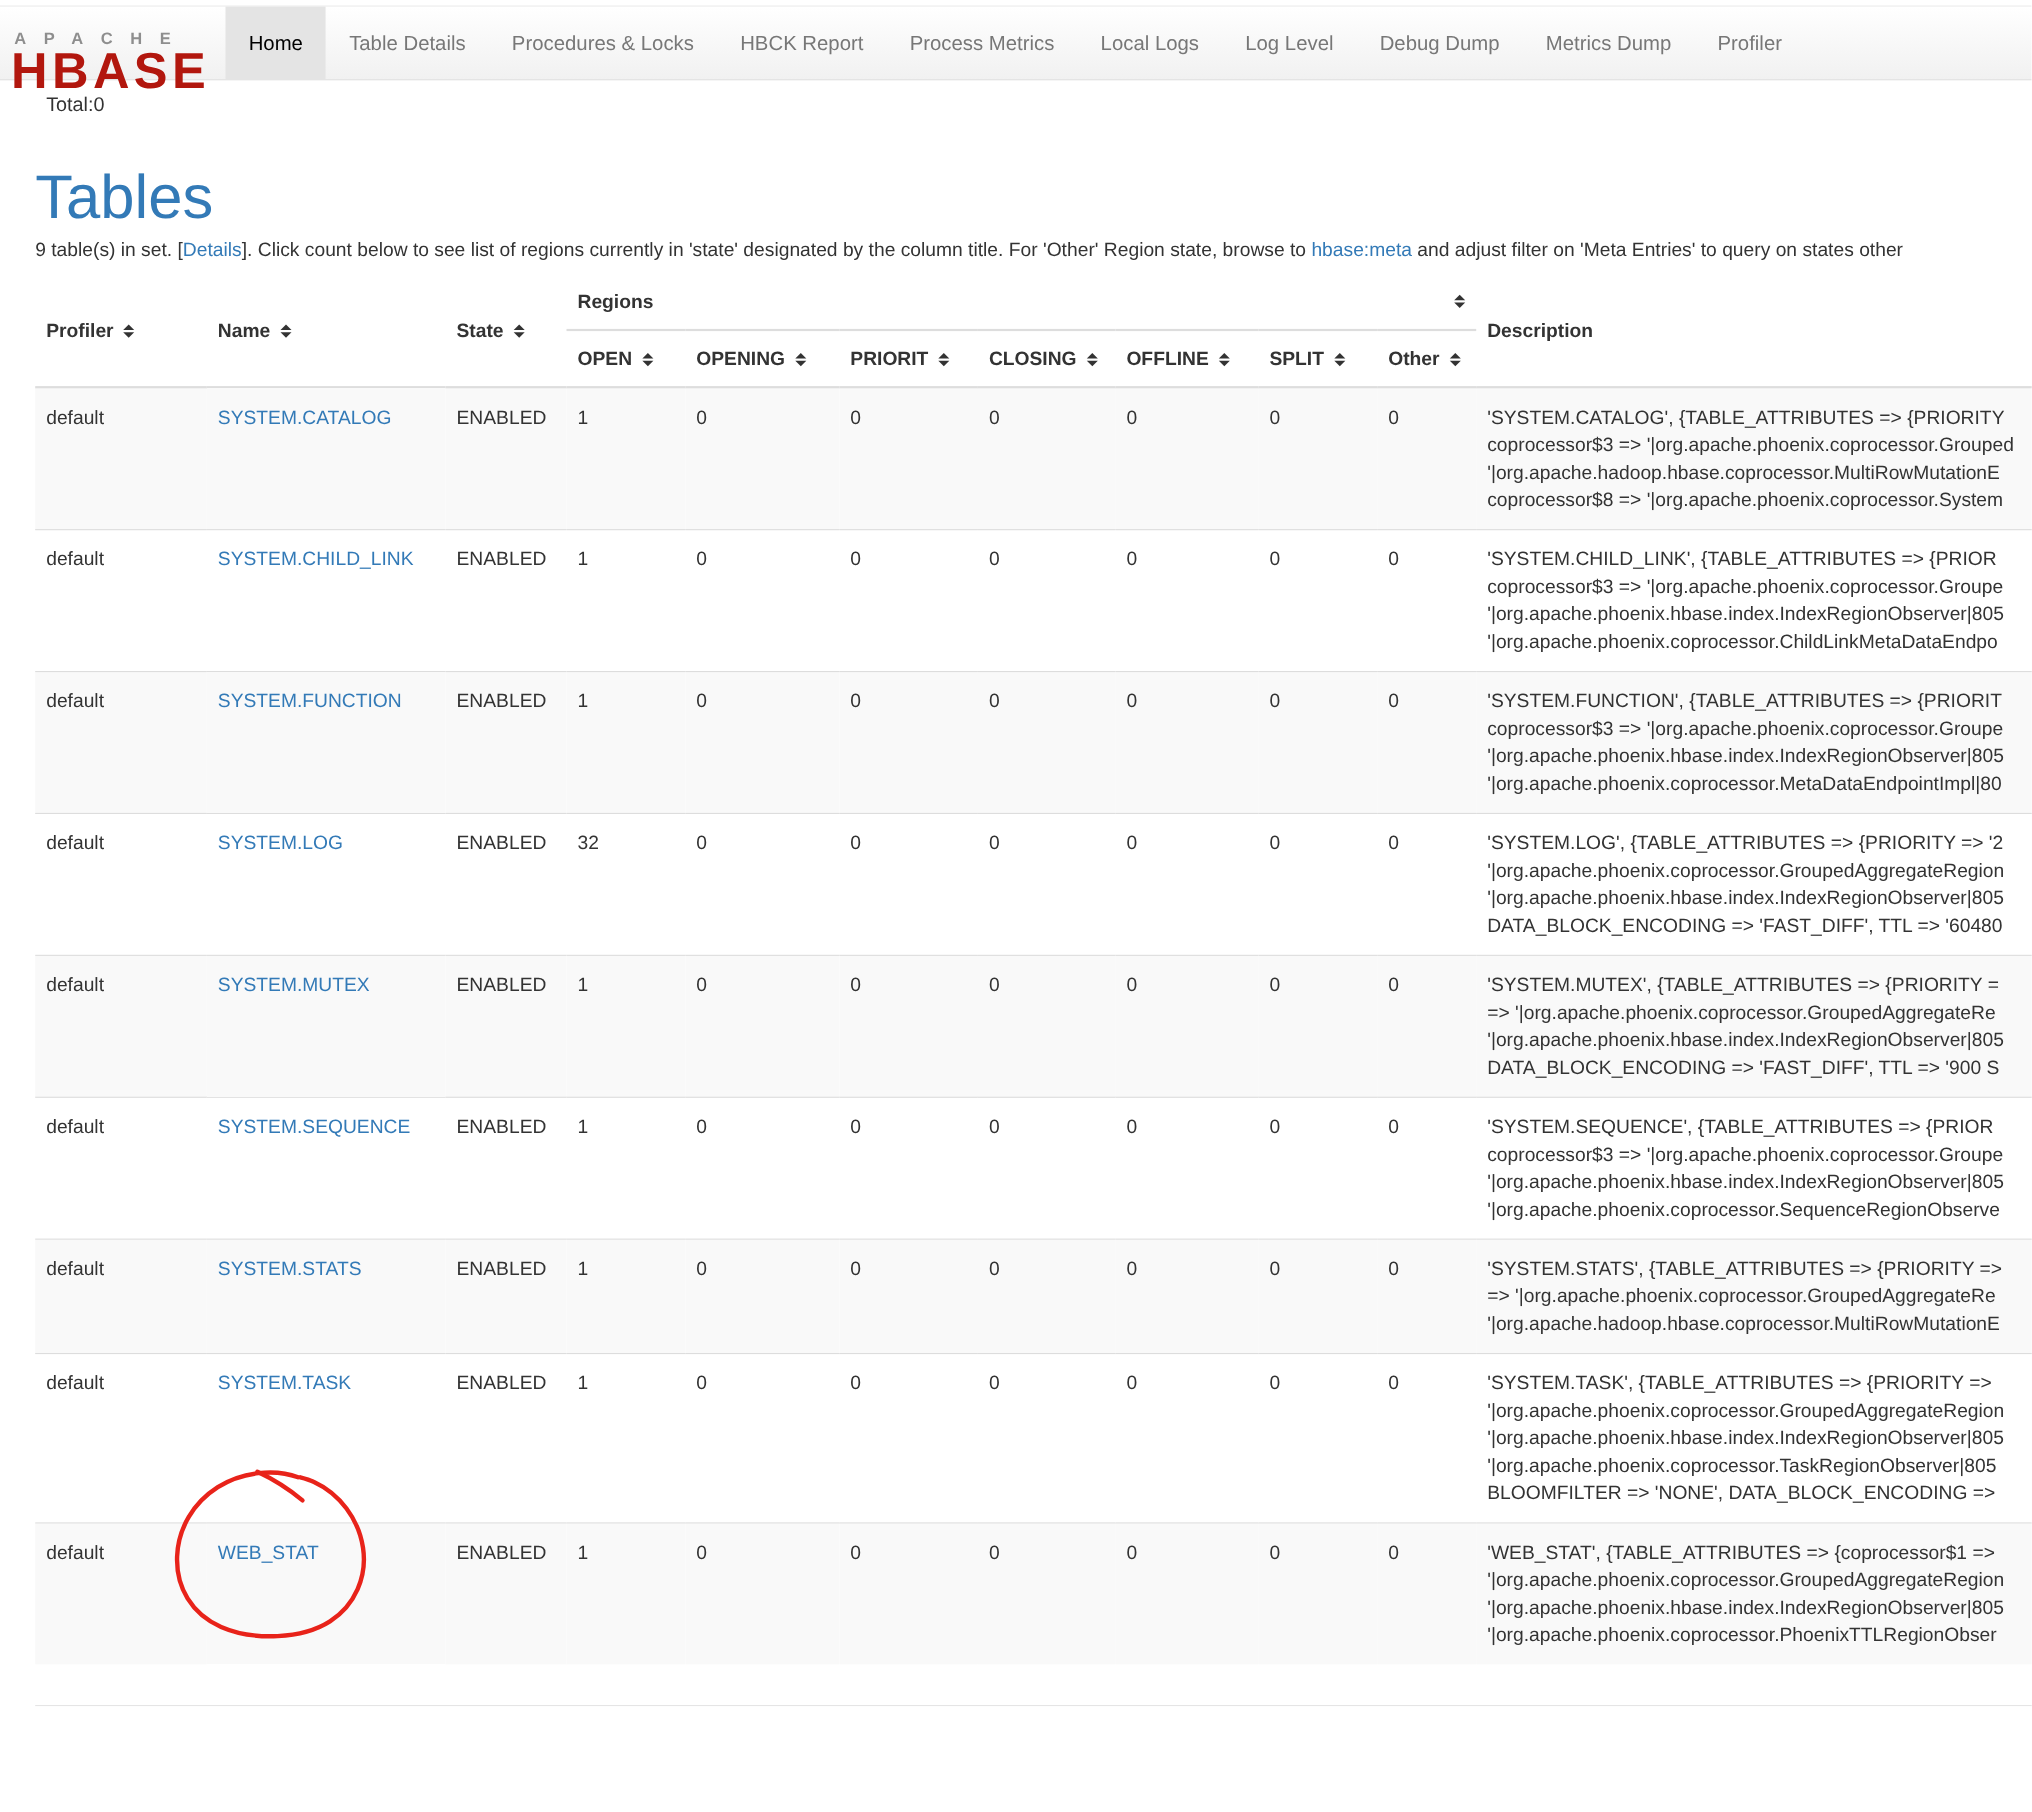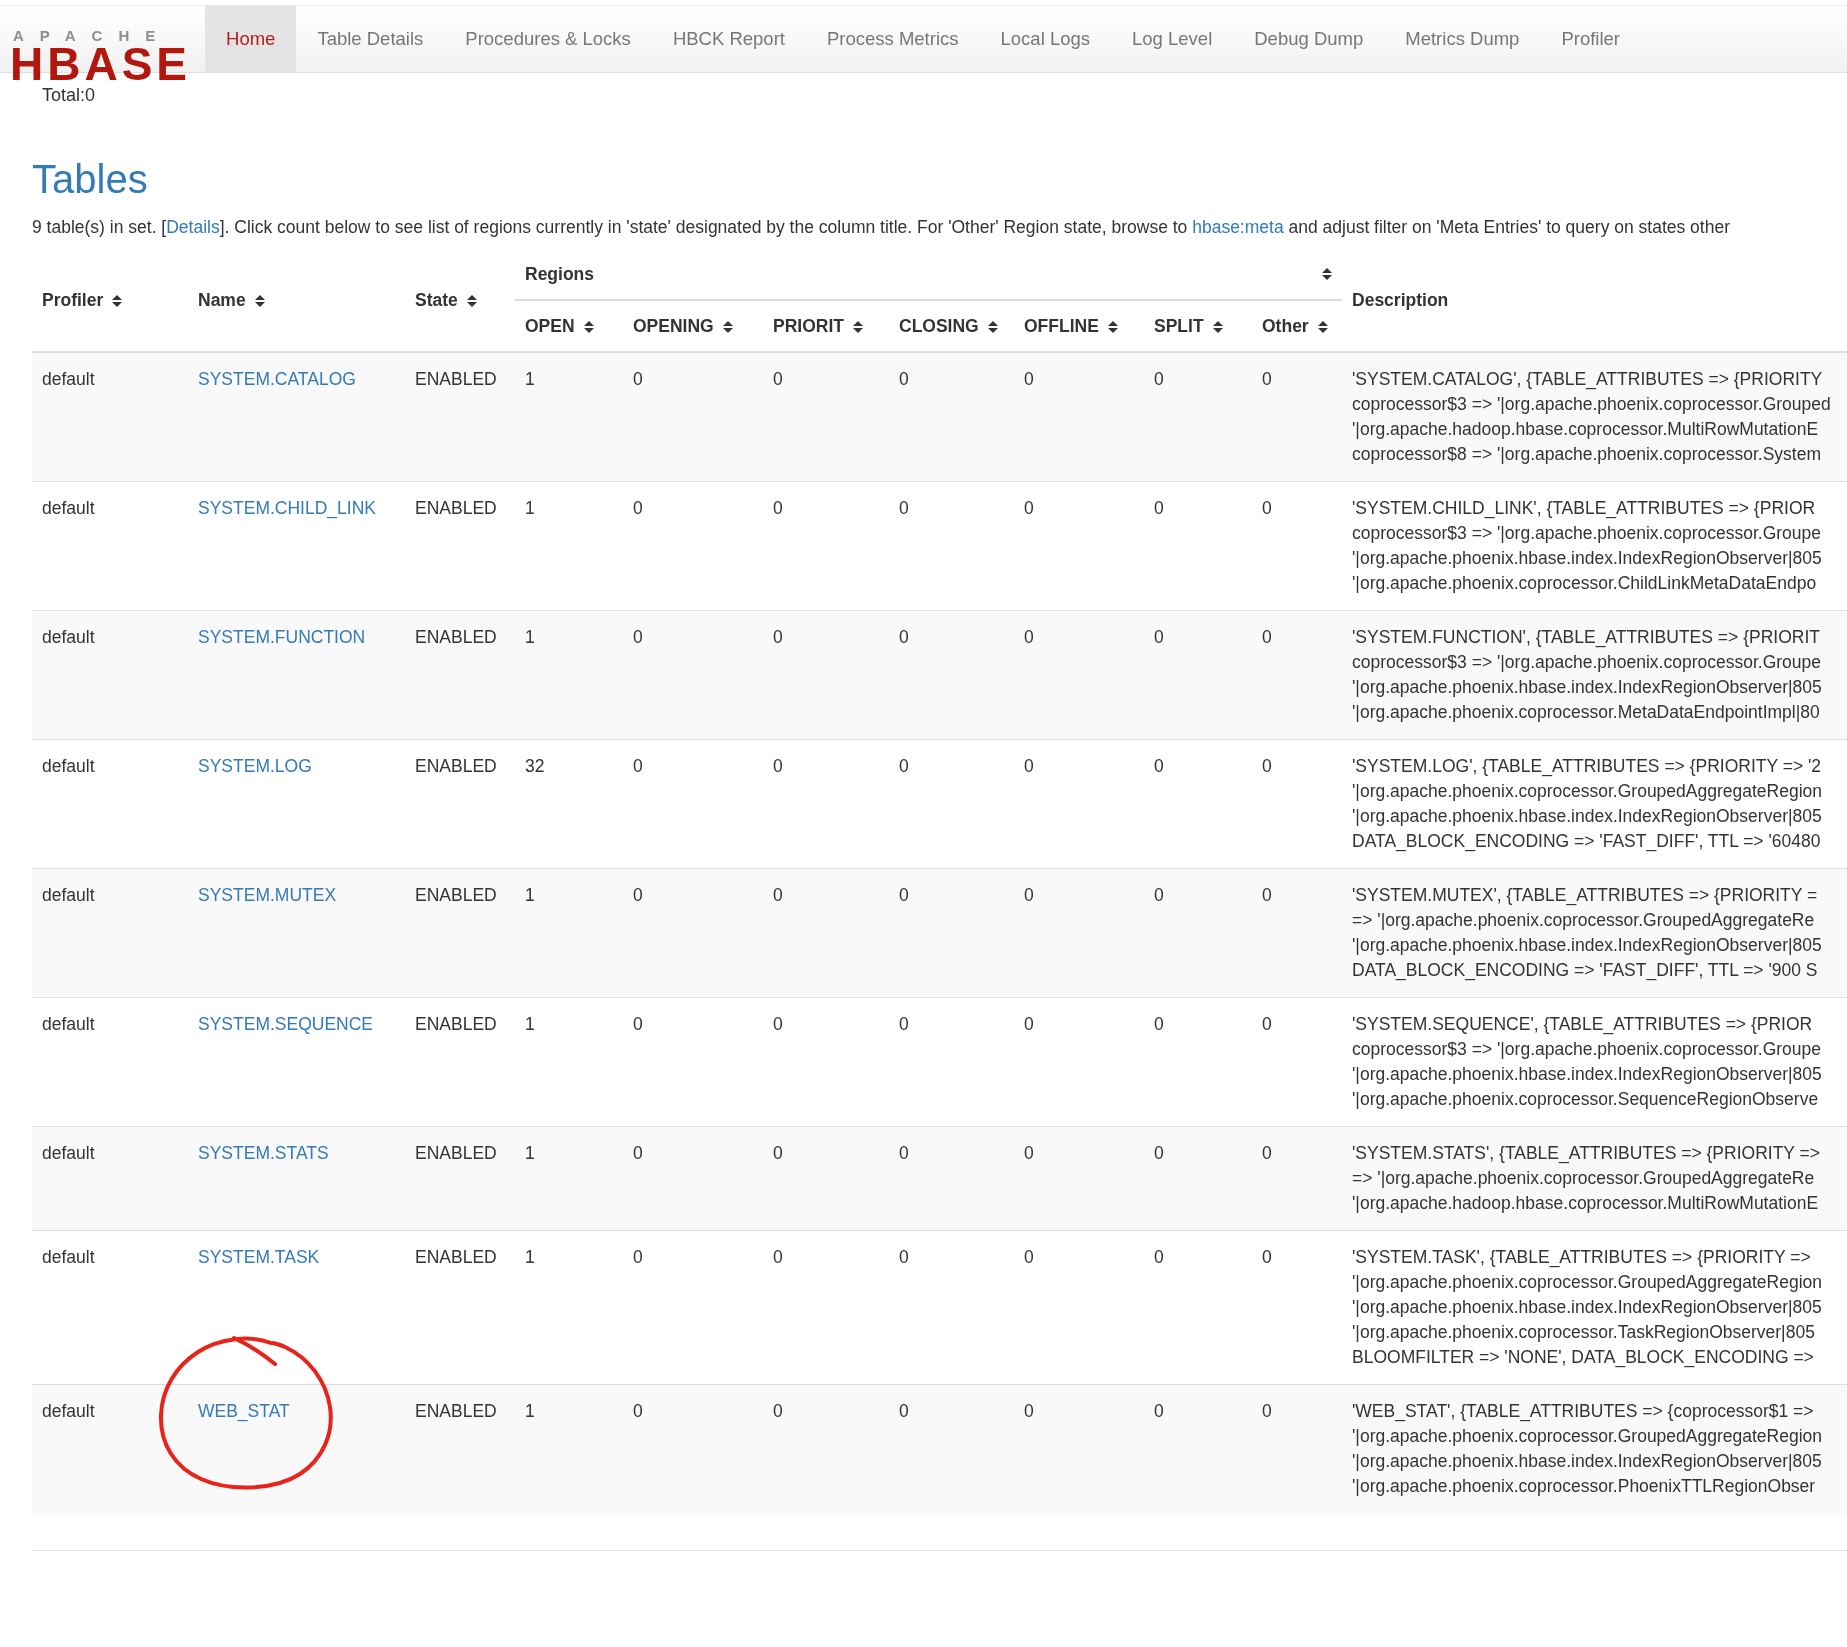--- a/index.html
+++ b/index.html
@@ -23,25 +23,25 @@
     display:flex;align-items:stretch;
   }
   .brand{display:flex;flex-direction:column;justify-content:center;padding:0 14px 0 10px;margin-top:34px;}
   .brand-top{font-size:15px;font-weight:bold;color:#8e8e8e;letter-spacing:16px;line-height:15px;margin-left:3px;}
   .brand-main{font-size:46px;font-weight:800;color:var(--logo-red);letter-spacing:4px;line-height:42px;}
   .nav{display:flex;align-items:stretch;}
   .nav-item{
     display:flex;align-items:center;
     padding:0 21px;font-size:18.5px;color:#777;cursor:pointer;white-space:nowrap;
   }
-  .nav-item.active{background:#e4e4e4;color:#b91c1c;}
+  .nav-item.active{background:#e4e4e4;color:#000000;}
   
   .container{padding-left:32px;}
   .total{margin-top:12px;font-size:18px;padding-left:10px;}
-  .page-title{margin:49px 0 0;font-size:40px;font-weight:400;color:var(--accent);line-height:48px;}
+  .page-title{margin:49px 0 0;font-size:56px;font-weight:400;color:var(--accent);line-height:48px;}
   .pills{display:flex;align-items:center;margin-top:14px;font-size:17.5px;}
   .pill{padding:12px 19px;border-radius:5px;color:var(--accent);cursor:pointer;}
   .pill.active{background:var(--accent);color:#fff;}
   .pill+.pill{margin-left:12px;}
   .info{margin-top:12px;font-size:17.5px;white-space:nowrap;line-height:24px;}
   a{color:var(--accent);text-decoration:none;cursor:pointer;}
   
   table.tables{
     border-collapse:collapse;table-layout:fixed;
     width:2210px;margin-top:10px;font-size:17.5px;

